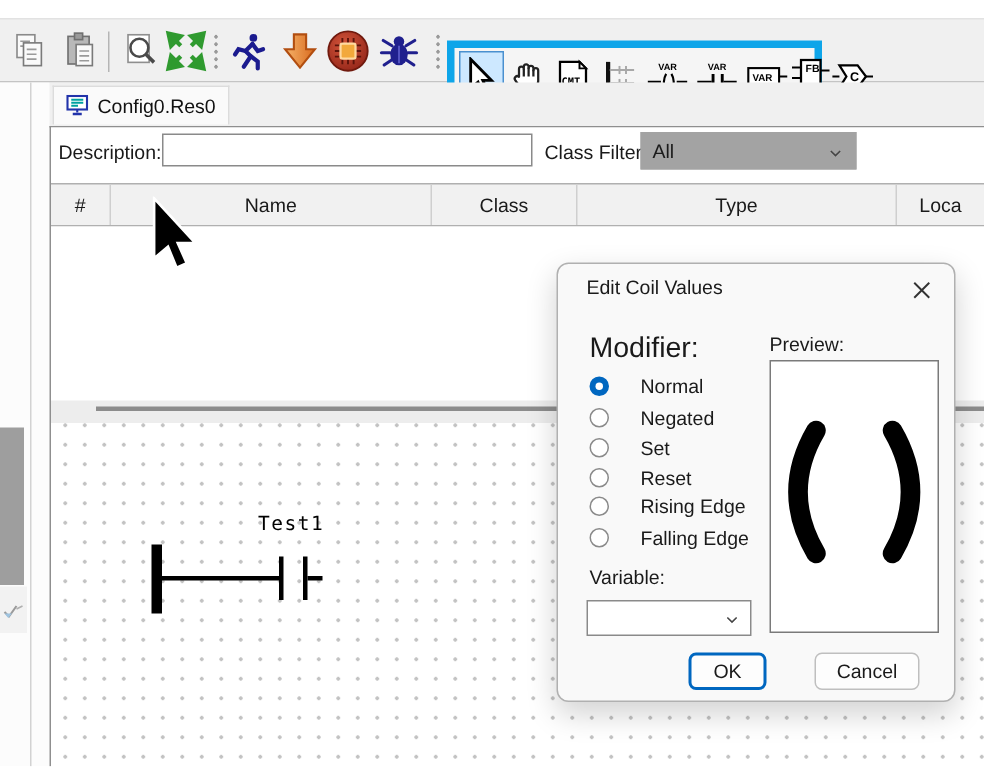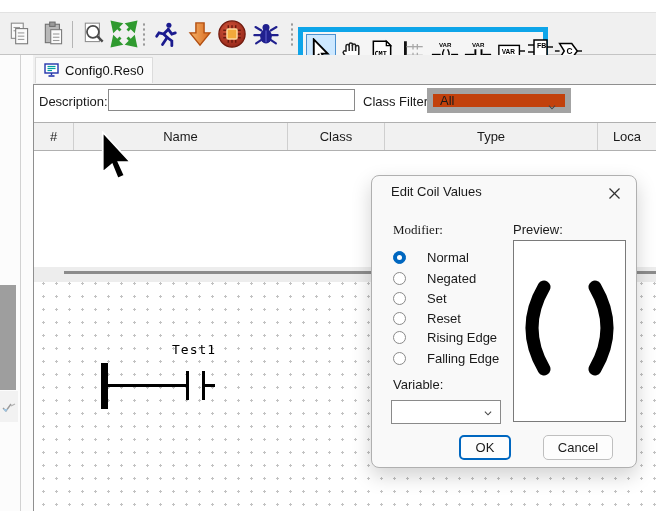--- a/index.html
+++ b/index.html
@@ -29,21 +29,21 @@
   .bd-line1{left:20px;top:55px;width:1px;height:456px;background:#d2d2d2;}
   .bd-thumb{left:0;top:285px;width:16px;height:105px;background:#9e9e9e;}
   .bd-btn{left:0;top:391px;width:18px;height:31px;background:#f2f2f2;display:flex;align-items:center;justify-content:center;}
 
   
   .panel{left:33px;top:84px;width:623px;height:427px;background:#fff;border-left:1px solid #8f8f8f;border-top:1px solid #8f8f8f;box-sizing:border-box;}
   .descrow{position:absolute;left:0;top:0;width:622px;height:37px;background:#fff;}
   .desclabel{position:absolute;left:5px;top:9px;font-size:13px;}
   .descinput{position:absolute;left:74px;top:4px;width:247px;height:22px;border:1px solid #8a8a8a;background:#fff;font-size:13px;box-sizing:border-box;padding:0 4px;font-family:"Liberation Sans",sans-serif;}
   .filtlabel{position:absolute;left:329px;top:9px;font-size:13px;}
-  .filtsel{position:absolute;left:393px;top:3px;width:144px;height:25px;border:6px solid #a3a3a3;background:#c2410c;font-size:13px;box-sizing:border-box;display:flex;align-items:center;padding:0 7px;}
+  .filtsel{position:absolute;left:393px;top:3px;width:144px;height:25px;border:1px solid #a3a3a3;background:#a3a3a3;font-size:13px;box-sizing:border-box;display:flex;align-items:center;padding:0 7px;}
   .chev{position:absolute;right:9px;top:9px;width:8px;height:8px;}
 
   .thead{position:absolute;left:0;top:37px;width:622px;height:29px;display:flex;background:#f1f1f1;border-top:1px solid #b0b0b0;border-bottom:1px solid #b0b0b0;box-sizing:border-box;}
   .th{display:flex;align-items:center;justify-content:center;font-size:13px;border-right:1px solid #cfcfcf;box-sizing:border-box;height:100%;}
   .tbody{position:absolute;left:0;top:66px;width:622px;height:116px;background:#fff;}
 
   .splitter{position:absolute;left:0;top:182px;width:622px;height:15px;background:#ededed;}
   .splitline{position:absolute;left:30px;top:4px;right:0;height:3px;background:#8c8c8c;}
 
   .ladder{position:absolute;left:0;top:197px;width:622px;height:229px;background:#fff;
@@ -53,21 +53,21 @@
   .wire1{position:absolute;left:74px;top:102px;width:78px;height:3px;background:#000;}
   .cbar1{position:absolute;left:152px;top:89px;width:3px;height:29px;background:#000;}
   .cbar2{position:absolute;left:168px;top:89px;width:3px;height:29px;background:#000;}
   .wire2{position:absolute;left:171px;top:102px;width:10px;height:3px;background:#000;}
   .clabel{position:absolute;left:138px;top:60px;font-family:"DejaVu Sans Mono","Liberation Mono",monospace;font-size:13px;color:#000;letter-spacing:1px;text-align:center;}
 
   
   .dialog{left:371px;top:175px;width:266px;height:293px;background:#f9f9f9;border:1px solid #b0b0b0;border-radius:8px;box-shadow:0 8px 20px rgba(0,0,0,.18);box-sizing:border-box;z-index:50;}
   .dtitle{position:absolute;left:19px;top:8px;font-size:13px;color:#1a1a1a;}
   .dclose{position:absolute;right:10px;top:5px;width:24px;height:24px;display:flex;align-items:center;justify-content:center;}
-  .dmodlabel{position:absolute;left:21px;top:46px;font-size:13px;font-family:Liberation Serif, serif;}
+  .dmodlabel{position:absolute;left:21px;top:46px;font-size:19px;}
   .dprevlabel{position:absolute;left:141px;top:46px;font-size:13px;}
   .radiorow{position:absolute;left:21px;height:17px;display:flex;align-items:center;gap:21px;font-size:13px;}
   .radio{width:13px;height:13px;border-radius:50%;border:1px solid #8a8a8a;background:#fff;box-sizing:border-box;display:flex;align-items:center;justify-content:center;flex:0 0 13px;}
   .radio .dot{display:none;}
   .radio.selected{background:#0067c0;border-color:#0067c0;}
   .radio.selected .dot{display:block;width:5px;height:5px;border-radius:50%;background:#fff;}
   .prevbox{position:absolute;left:141px;top:64px;width:113px;height:182px;background:#fff;border:1px solid #7a7a7a;box-sizing:border-box;}
   .dvarlabel{position:absolute;left:21px;top:201px;font-size:13px;}
   .varsel{position:absolute;left:19px;top:224px;width:110px;height:24px;border:1px solid #8a8a8a;background:#fff;box-sizing:border-box;}
   .varsel .chev{right:8px;top:8px;}

